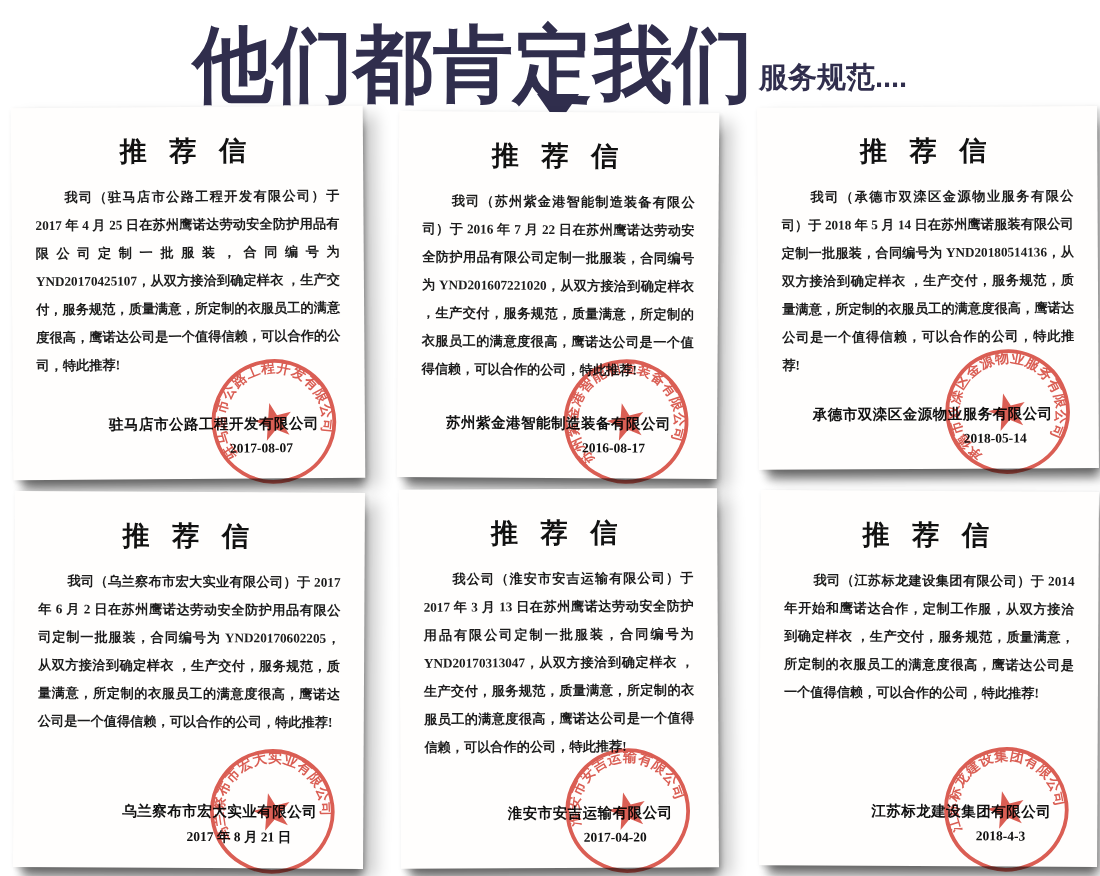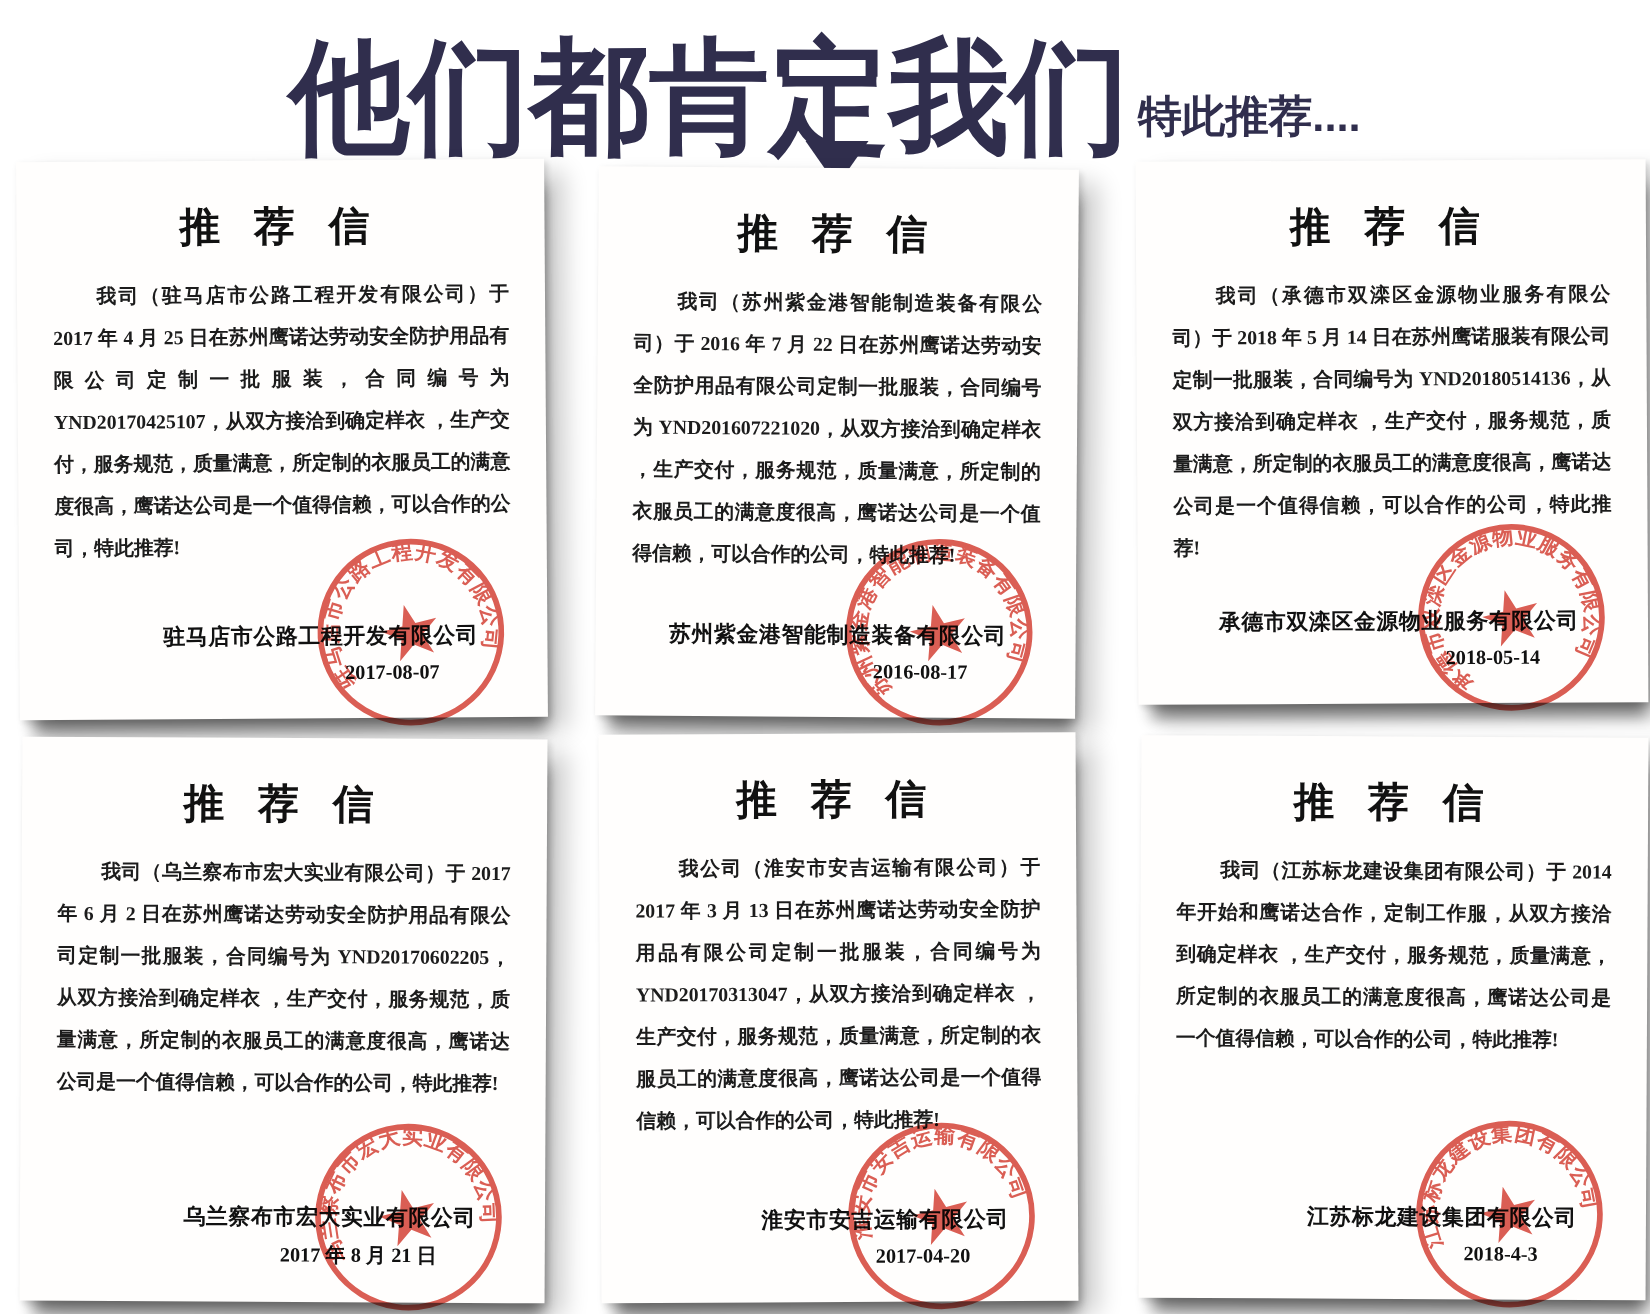--- a/index.html
+++ b/index.html
@@ -120,21 +120,21 @@
   }
   .stamp-star{ fill:var(--stamp); font-size:44px; }
 </style>
 </head>
 <body>
 
 <div class="page">
 
   <div class="header">
     <span class="page-title">他们都肯定我们</span>
-    <span class="more-label">特此推荐....</span>
+    <span class="more-label">服务规范....</span>
   </div>
   <div class="down-arrow"></div>
 
   <div class="card c1">
     <div class="letter-title">推 荐 信</div>
     <p class="letter-body">我司（驻马店市公路工程开发有限公司）于 2017 年 4 月 25 日在苏州鹰诺达劳动安全防护用品有限公司定制一批服装，合同编号为 YND20170425107，从双方接洽到确定样衣 ，生产交付，服务规范，质量满意，所定制的衣服员工的满意度很高，鹰诺达公司是一个值得信赖，可以合作的公司，特此推荐!</p>
     <div class="sign">
       <div class="company-name">驻马店市公路工程开发有限公司</div>
       <div class="sign-date">2017-08-07</div>
     </div>

